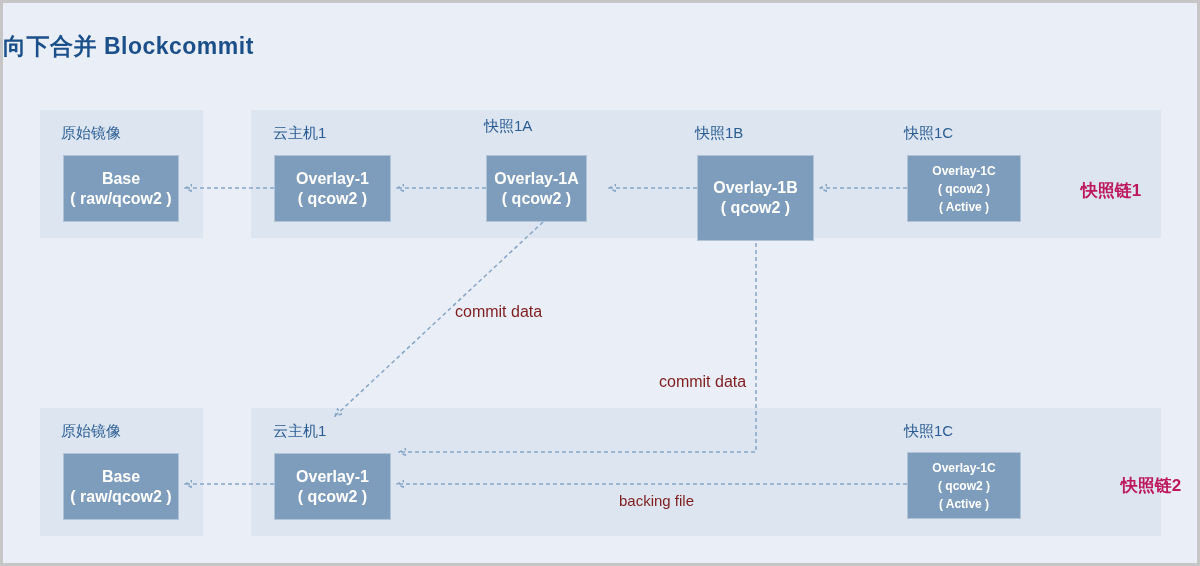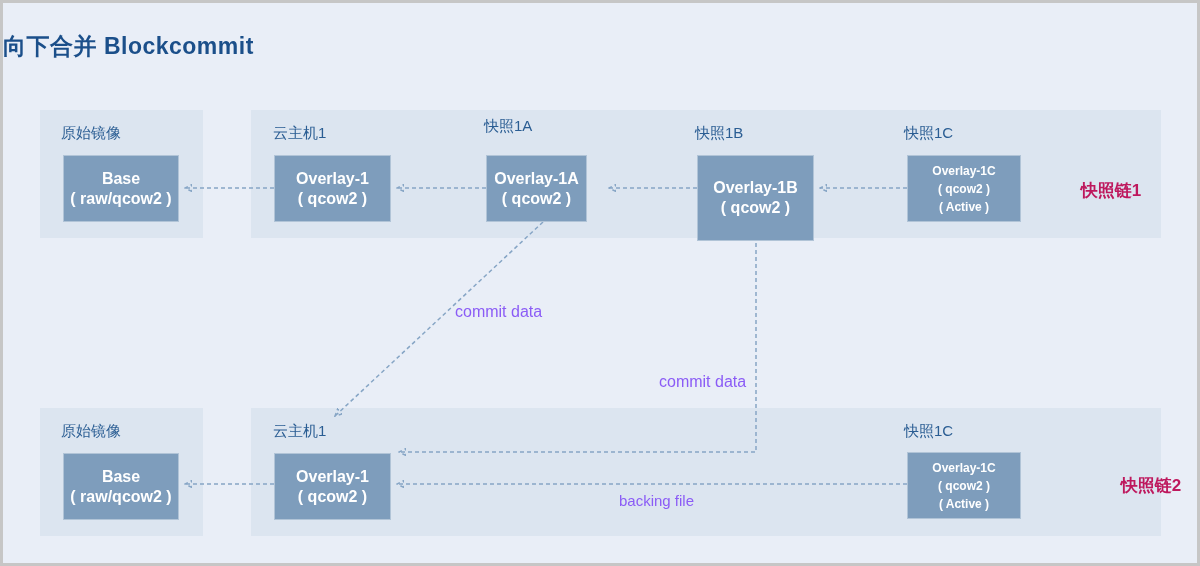--- a/index.html
+++ b/index.html
@@ -44,21 +44,21 @@
     display:flex;flex-direction:column;
     align-items:center;justify-content:center;
     color:#ffffff;
     text-align:center;
   }
   .node .line{font-size:16px;line-height:20px;font-weight:bold;}
   .node.small .line{font-size:12px;line-height:18px;}
   .annotation{
     position:absolute;
     font-size:16px;
-    color:#8b5cf6;
+    color:#7f1d1d;
     white-space:nowrap;
   }
   svg.arrows{
     position:absolute;left:0;top:0;width:1200px;height:566px;
     pointer-events:none;
   }
   svg.arrows path{
     fill:none;
     stroke:#86a5c5;
     stroke-width:1.5;

